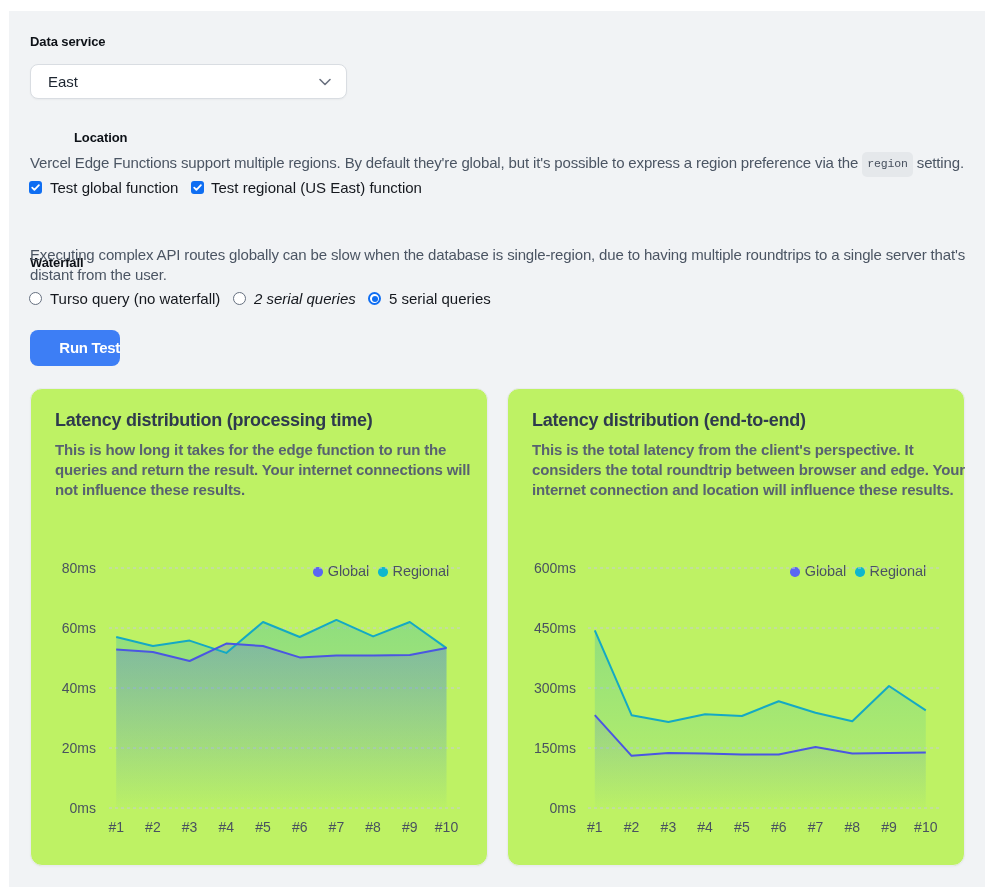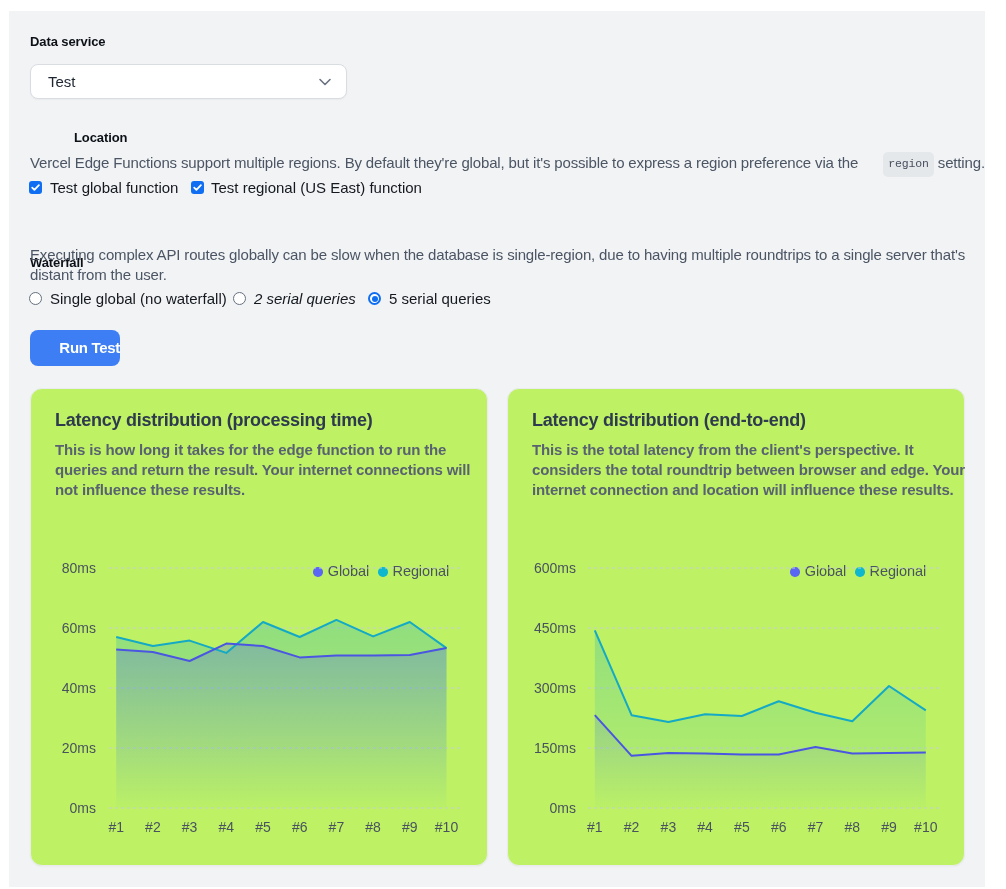--- a/index.html
+++ b/index.html
@@ -13,32 +13,32 @@
 .cb svg { position:absolute; left:1px; top:1px; }
 .radio { position:absolute; width:13px; height:13px; border-radius:50%; background:#fff; border:1.4px solid #667080; }
 .radio.on { border:2px solid #0f6ef2; }
 .radio.on:after { content:""; position:absolute; left:1.5px; top:1.5px; width:6px; height:6px; border-radius:50%; background:#0f6ef2; }
 .btn { position:absolute; left:30px; top:330px; width:90px; height:36px; background:#3d7ef5; border-radius:8px; color:#fff; font-size:15px; font-weight:700; letter-spacing:-0.3px; text-align:right; line-height:35px; }
 .card { position:absolute; top:388px; width:458px; height:478px; background:#bef264; border:1px solid #e9ebee; border-radius:12px; box-shadow:0 1px 2px rgba(0,0,0,0.03); }
 .card .title { position:absolute; left:24px; top:21px; font-size:18px; font-weight:700; color:#2e3a4d; letter-spacing:-0.25px; }
 .card .desc { position:absolute; left:24px; top:51px; font-size:15px; color:#586270; line-height:20px; letter-spacing:-0.15px; white-space:nowrap;font-weight:bold; }
 .legend { position:absolute; right:38px; top:141px; font-size:14.5px; letter-spacing:-0.1px; color:#4a5362;margin-top:33px; }
 .legend .dot { display:inline-block; width:9.5px; height:9.5px; border-radius:50%; margin-right:5px; position:relative; top:0.5px; }
-.code-chip { display:inline-block; background:#e5e8eb; border-radius:5px; font-family:"Liberation Mono",monospace; font-size:11.5px; color:#47505e; padding:2px 5px 3px 5px; position:relative; top:-1px;margin-left:21px; }
+.code-chip { display:inline-block; background:#e5e8eb; border-radius:5px; font-family:"Liberation Mono",monospace; font-size:11.5px; color:#47505e; padding:2px 5px 3px 5px; position:relative; top:-1px; }
 .selectbox { position:absolute; left:30px; top:64px; width:317px; height:35px; background:#fff; border:1px solid #d9dde2; border-radius:8px; box-shadow:0 1px 2px rgba(0,0,0,0.04); }
 .selectbox .val { position:absolute; left:17px; top:8px; font-size:15px; color:#1d2530; }
 svg text { font-family:"Liberation Sans",sans-serif; }
 </style>
 </head>
 <body>
 <div class="panel"></div>
 
 <h3 class="abs" style="left:30px; top:34px;">Data service</h3>
 <div class="selectbox">
-  <span class="val">Test</span>
+  <span class="val">East</span>
   <svg class="abs" style="right:14px; top:12px;" width="14" height="10" viewBox="0 0 14 10">
       <path d="M2 2.5 L7 7.5 L12 2.5" fill="none" stroke="#6b7280" stroke-width="1.6" stroke-linecap="round" stroke-linejoin="round"></path>
     </svg>
 </div>
 
 <h3 class="abs" style="left:30px; top:130px;margin-left:44px;">Location</h3>
 <div class="para abs" style="left:30px; top:153px;">Vercel Edge Functions support multiple regions. By default they're global, but it's possible to express a region preference via the <span class="code-chip">region</span> setting.</div>
 
 <span class="cb" style="left:29px; top:181px;">
     <svg width="11" height="11" viewBox="0 0 11 11">
@@ -50,21 +50,21 @@
     <svg width="11" height="11" viewBox="0 0 11 11">
       <path d="M2.2 5.7 L4.4 7.9 L8.9 3.2" fill="none" stroke="#fff" stroke-width="1.8" stroke-linecap="round" stroke-linejoin="round"></path>
     </svg>
   </span>
 <span class="lbl abs" style="left:211px; top:179px;">Test regional (US East) function</span>
 
 <h3 class="abs" style="left:30px; top:219px;margin-top:36px;">Waterfall</h3>
 <div class="para abs" style="left:30px; top:245px;">Executing complex API routes globally can be slow when the database is single-region, due to having multiple roundtrips to a single server that's<br>distant from the user.</div>
 
 <span class="radio" style="left:29px; top:292px;"></span>
-<span class="lbl abs" style="left:50px; top:290px;">Single global (no waterfall)</span>
+<span class="lbl abs" style="left:50px; top:290px;">Turso query (no waterfall)</span>
 <span class="radio" style="left:233px; top:292px;"></span>
 <span class="lbl abs" style="left:254px; top:290px;font-style:italic;">2 serial queries</span>
 <span class="radio on" style="left:368px; top:292px;"></span>
 <span class="lbl abs" style="left:389px; top:290px;">5 serial queries</span>
 
 <div class="btn">Run Test</div>
 
 <div class="card" style="left:30px;">
   <div class="title">Latency distribution (processing time)</div>
   <div class="desc">This is how long it takes for the edge function to run the<br>queries and return the result. Your internet connections <b>will</b><br><b>not</b> influence these results.</div>

